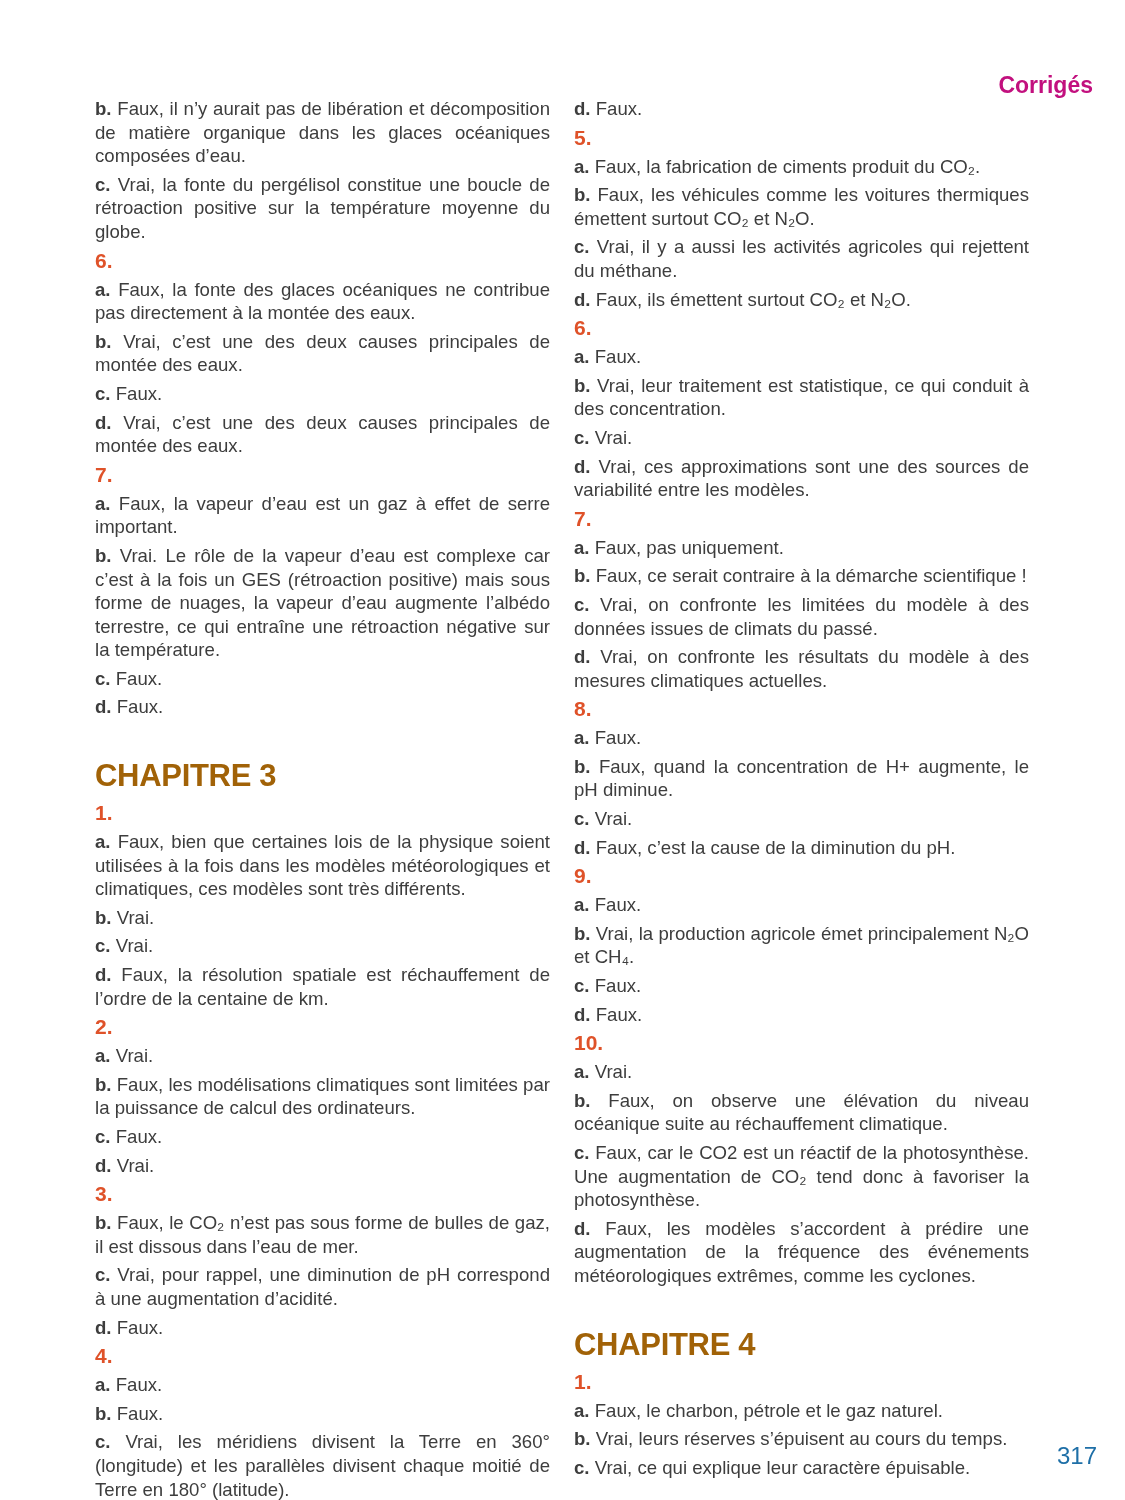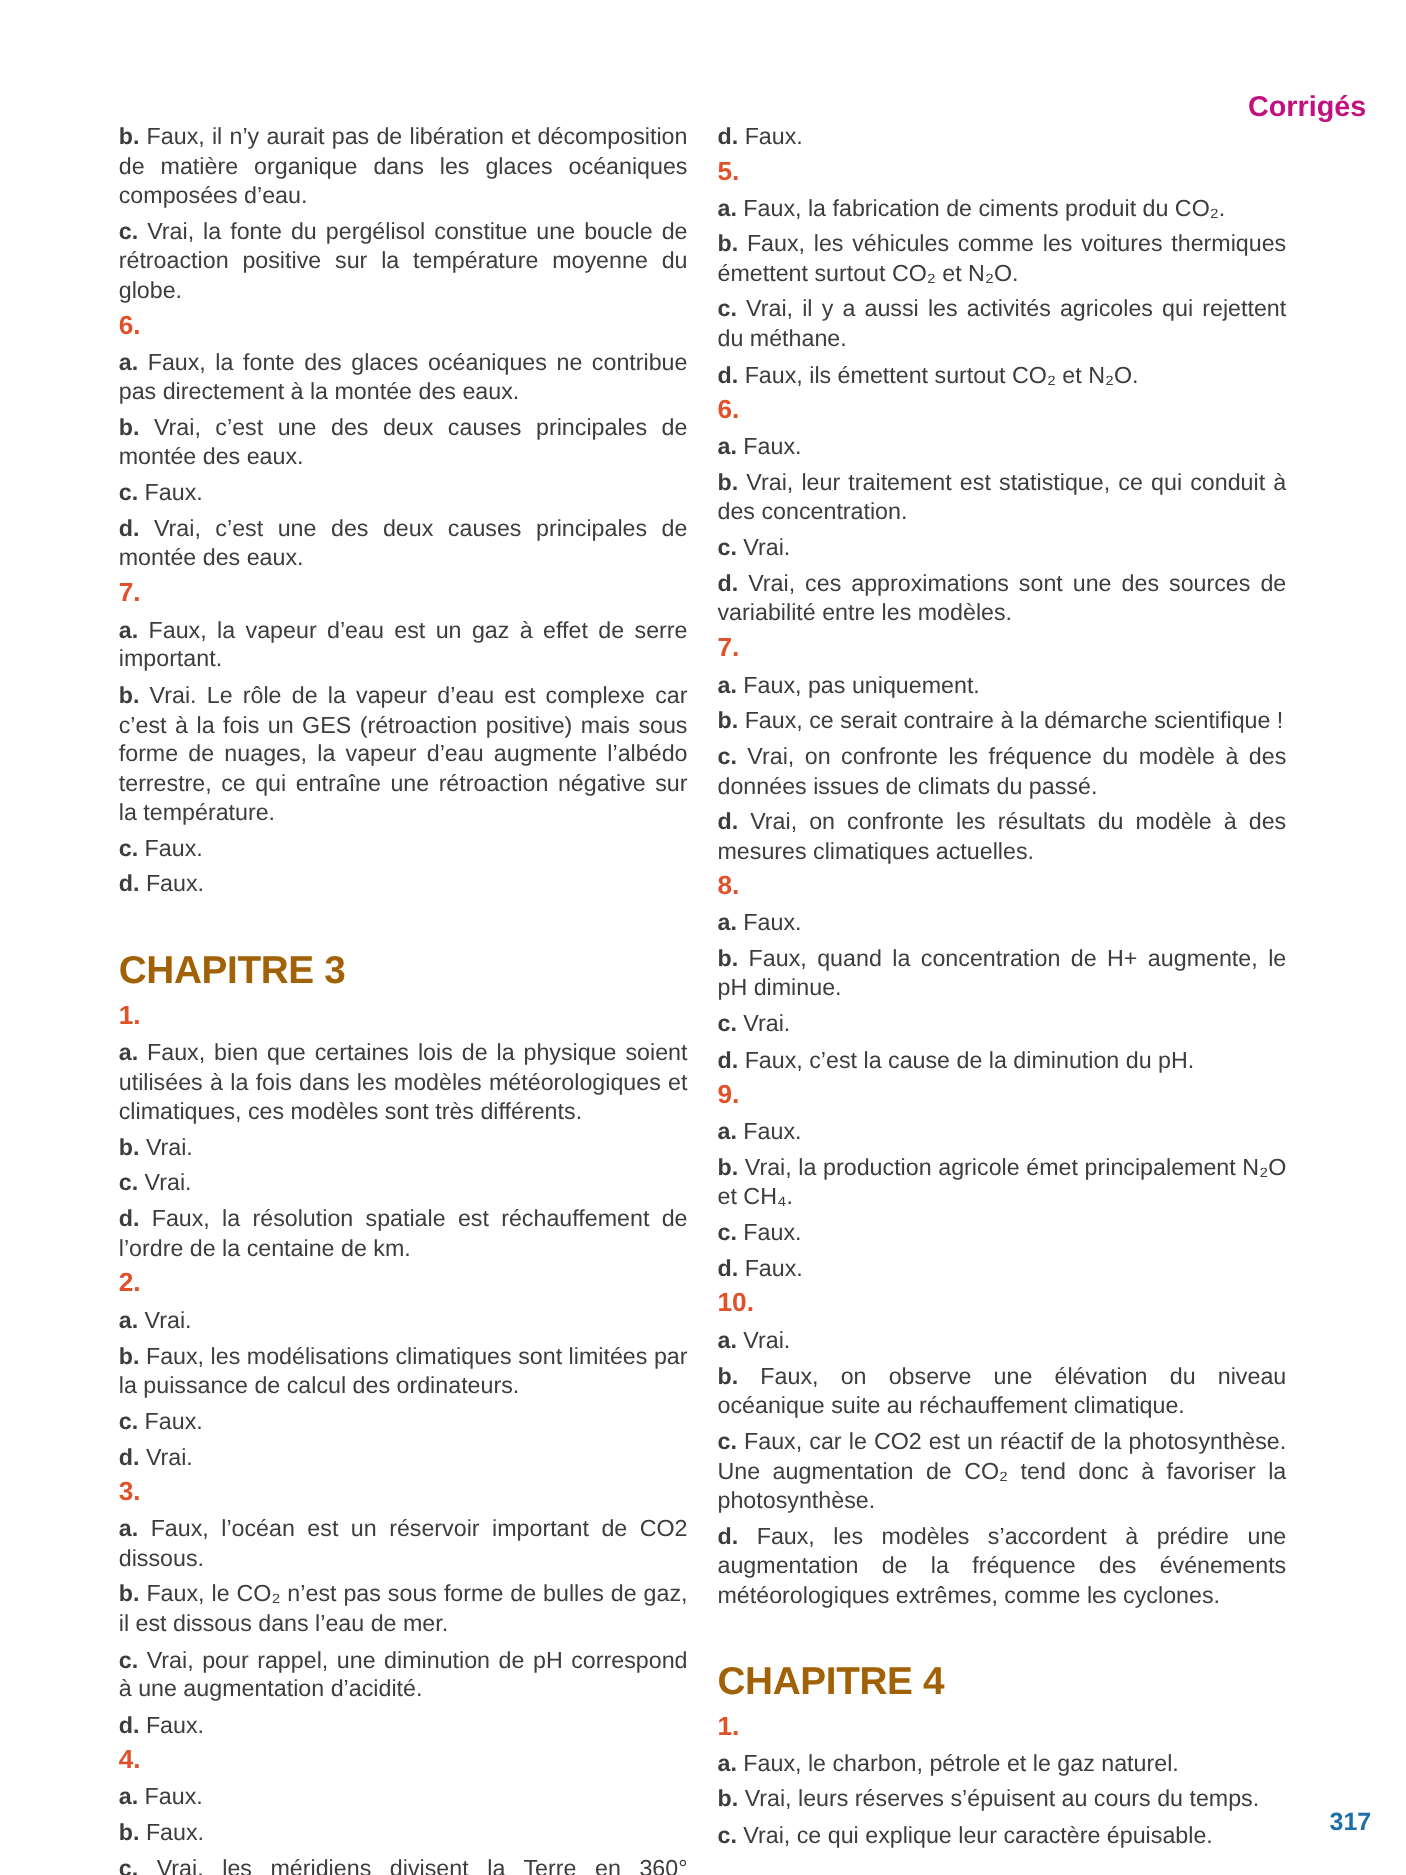--- a/index.html
+++ b/index.html
@@ -54,22 +54,22 @@
     line-height: 34px;
     font-weight: 700;
     letter-spacing: -0.3px;
     color: #a16207;
   }
   .column > :first-child.chapter { margin-top: 0; }
   .page-footer {
     position: absolute;
     bottom: 30px;
     right: 28px;
-    font-size: 20px;
-    font-weight: 700;
+    font-size: 24px;
+    font-weight: 400;
     color: #1e6fa7;
   }
 </style>
 </head>
 <body>
 
 <div class="page">
   <div class="page-header">
     <span>Corrigés</span>
   </div>
@@ -93,21 +93,20 @@
         <p class="answer"><span class="letter">a.</span> <span>Faux, bien que certaines lois de la physique soient utilisées à la fois dans les modèles météorologiques et climatiques, ces modèles sont très différents.</span></p>
         <p class="answer"><span class="letter">b.</span> <span>Vrai.</span></p>
         <p class="answer"><span class="letter">c.</span> <span>Vrai.</span></p>
         <p class="answer"><span class="letter">d.</span> <span>Faux, la résolution spatiale est réchauffement de l’ordre de la centaine de km.</span></p>
         <div class="qnum">2.</div>
         <p class="answer"><span class="letter">a.</span> <span>Vrai.</span></p>
         <p class="answer"><span class="letter">b.</span> <span>Faux, les modélisations climatiques sont limitées par la puissance de calcul des ordinateurs.</span></p>
         <p class="answer"><span class="letter">c.</span> <span>Faux.</span></p>
         <p class="answer"><span class="letter">d.</span> <span>Vrai.</span></p>
         <div class="qnum">3.</div>
-        <p class="answer"><span class="letter">a.</span> <span>Faux, l’océan est un réservoir important de CO2 dissous.</span></p>
         <p class="answer"><span class="letter">b.</span> <span>Faux, le CO₂ n’est pas sous forme de bulles de gaz, il est dissous dans l’eau de mer.</span></p>
         <p class="answer"><span class="letter">c.</span> <span>Vrai, pour rappel, une diminution de pH correspond à une augmentation d’acidité.</span></p>
         <p class="answer"><span class="letter">d.</span> <span>Faux.</span></p>
         <div class="qnum">4.</div>
         <p class="answer"><span class="letter">a.</span> <span>Faux.</span></p>
         <p class="answer"><span class="letter">b.</span> <span>Faux.</span></p>
         <p class="answer"><span class="letter">c.</span> <span>Vrai, les méridiens divisent la Terre en 360° (longitude) et les parallèles divisent chaque moitié de Terre en 180° (latitude).</span></p>
       </div>
     <div class="column">
         <p class="answer"><span class="letter">d.</span> <span>Faux.</span></p>
@@ -117,21 +116,21 @@
         <p class="answer"><span class="letter">c.</span> <span>Vrai, il y a aussi les activités agricoles qui rejettent du méthane.</span></p>
         <p class="answer"><span class="letter">d.</span> <span>Faux, ils émettent surtout CO₂ et N₂O.</span></p>
         <div class="qnum">6.</div>
         <p class="answer"><span class="letter">a.</span> <span>Faux.</span></p>
         <p class="answer"><span class="letter">b.</span> <span>Vrai, leur traitement est statistique, ce qui conduit à des concentration.</span></p>
         <p class="answer"><span class="letter">c.</span> <span>Vrai.</span></p>
         <p class="answer"><span class="letter">d.</span> <span>Vrai, ces approximations sont une des sources de variabilité entre les modèles.</span></p>
         <div class="qnum">7.</div>
         <p class="answer"><span class="letter">a.</span> <span>Faux, pas uniquement.</span></p>
         <p class="answer"><span class="letter">b.</span> <span>Faux, ce serait contraire à la démarche scientifique !</span></p>
-        <p class="answer"><span class="letter">c.</span> <span>Vrai, on confronte les fréquence du modèle à des données issues de climats du passé.</span></p>
+        <p class="answer"><span class="letter">c.</span> <span>Vrai, on confronte les limitées du modèle à des données issues de climats du passé.</span></p>
         <p class="answer"><span class="letter">d.</span> <span>Vrai, on confronte les résultats du modèle à des mesures climatiques actuelles.</span></p>
         <div class="qnum">8.</div>
         <p class="answer"><span class="letter">a.</span> <span>Faux.</span></p>
         <p class="answer"><span class="letter">b.</span> <span>Faux, quand la concentration de H+ augmente, le pH diminue.</span></p>
         <p class="answer"><span class="letter">c.</span> <span>Vrai.</span></p>
         <p class="answer"><span class="letter">d.</span> <span>Faux, c’est la cause de la diminution du pH.</span></p>
         <div class="qnum">9.</div>
         <p class="answer"><span class="letter">a.</span> <span>Faux.</span></p>
         <p class="answer"><span class="letter">b.</span> <span>Vrai, la production agricole émet principalement N₂O et CH₄.</span></p>
         <p class="answer"><span class="letter">c.</span> <span>Faux.</span></p>

